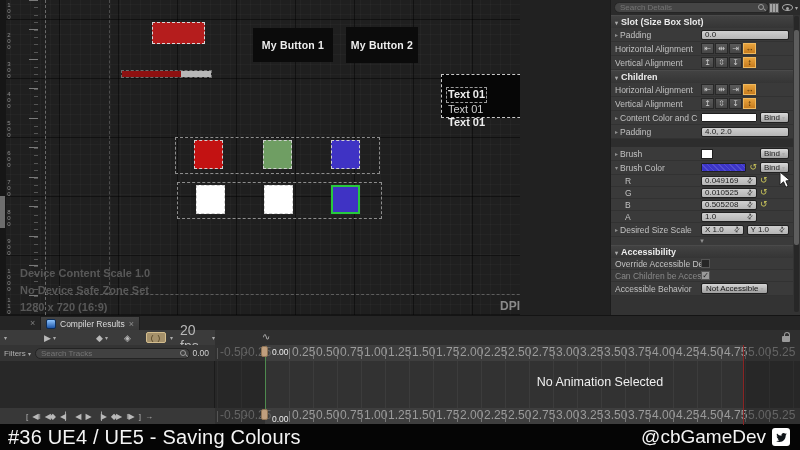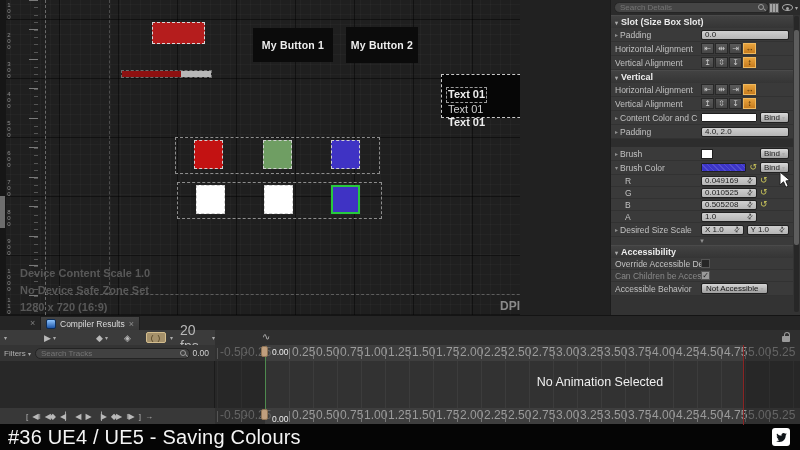--- a/index.html
+++ b/index.html
@@ -267,21 +267,21 @@
               <span class="albtn">↥</span>
               <span class="albtn">⇳</span>
               <span class="albtn">↧</span>
               <span class="albtn sel">↕</span>
             </span>
           </span>
       </div>
 
       <div class="dhdr">
         <span class="caret">▾</span>
-        <span>Vertical</span>
+        <span>Children</span>
       </div>
       <div class="drow">
         <span class="dlab">
             <span>Horizontal Alignment</span>
           </span>
         <span class="dval">
             <span class="algrp">
               <span class="albtn">⇤</span>
               <span class="albtn">⇹</span>
               <span class="albtn">⇥</span>
@@ -597,20 +597,21 @@
         <span>▕▶</span>
         <span>◆▶</span>
         <span>‖▶</span>
         <span>]</span>
         <span>→</span>
       </div>
   </div>
 
   <div class="footer">
     <div class="f-title">#36 UE4 / UE5 - Saving Colours</div>
+    <div class="f-handle">@cbGameDev</div>
     <div class="f-twitter">
       <svg width="13" height="13" viewBox="0 0 24 24">
           <path fill="#0f1419" d="M22 5.8c-.7.3-1.5.5-2.3.6.8-.5 1.4-1.2 1.7-2.1-.8.4-1.6.8-2.5 1a4 4 0 0 0-6.9 3.6A11.4 11.4 0 0 1 3.7 4.6a4 4 0 0 0 1.2 5.4c-.6 0-1.2-.2-1.8-.5v.1a4 4 0 0 0 3.2 4 4 4 0 0 1-1.8.1 4 4 0 0 0 3.8 2.8A8 8 0 0 1 2 18.3a11.3 11.3 0 0 0 6.2 1.8c7.4 0 11.5-6.2 11.5-11.5v-.5c.8-.6 1.5-1.3 2-2.1z"></path>
         </svg>
     </div>
   </div>
 
 </div>
 
 </body></html>

